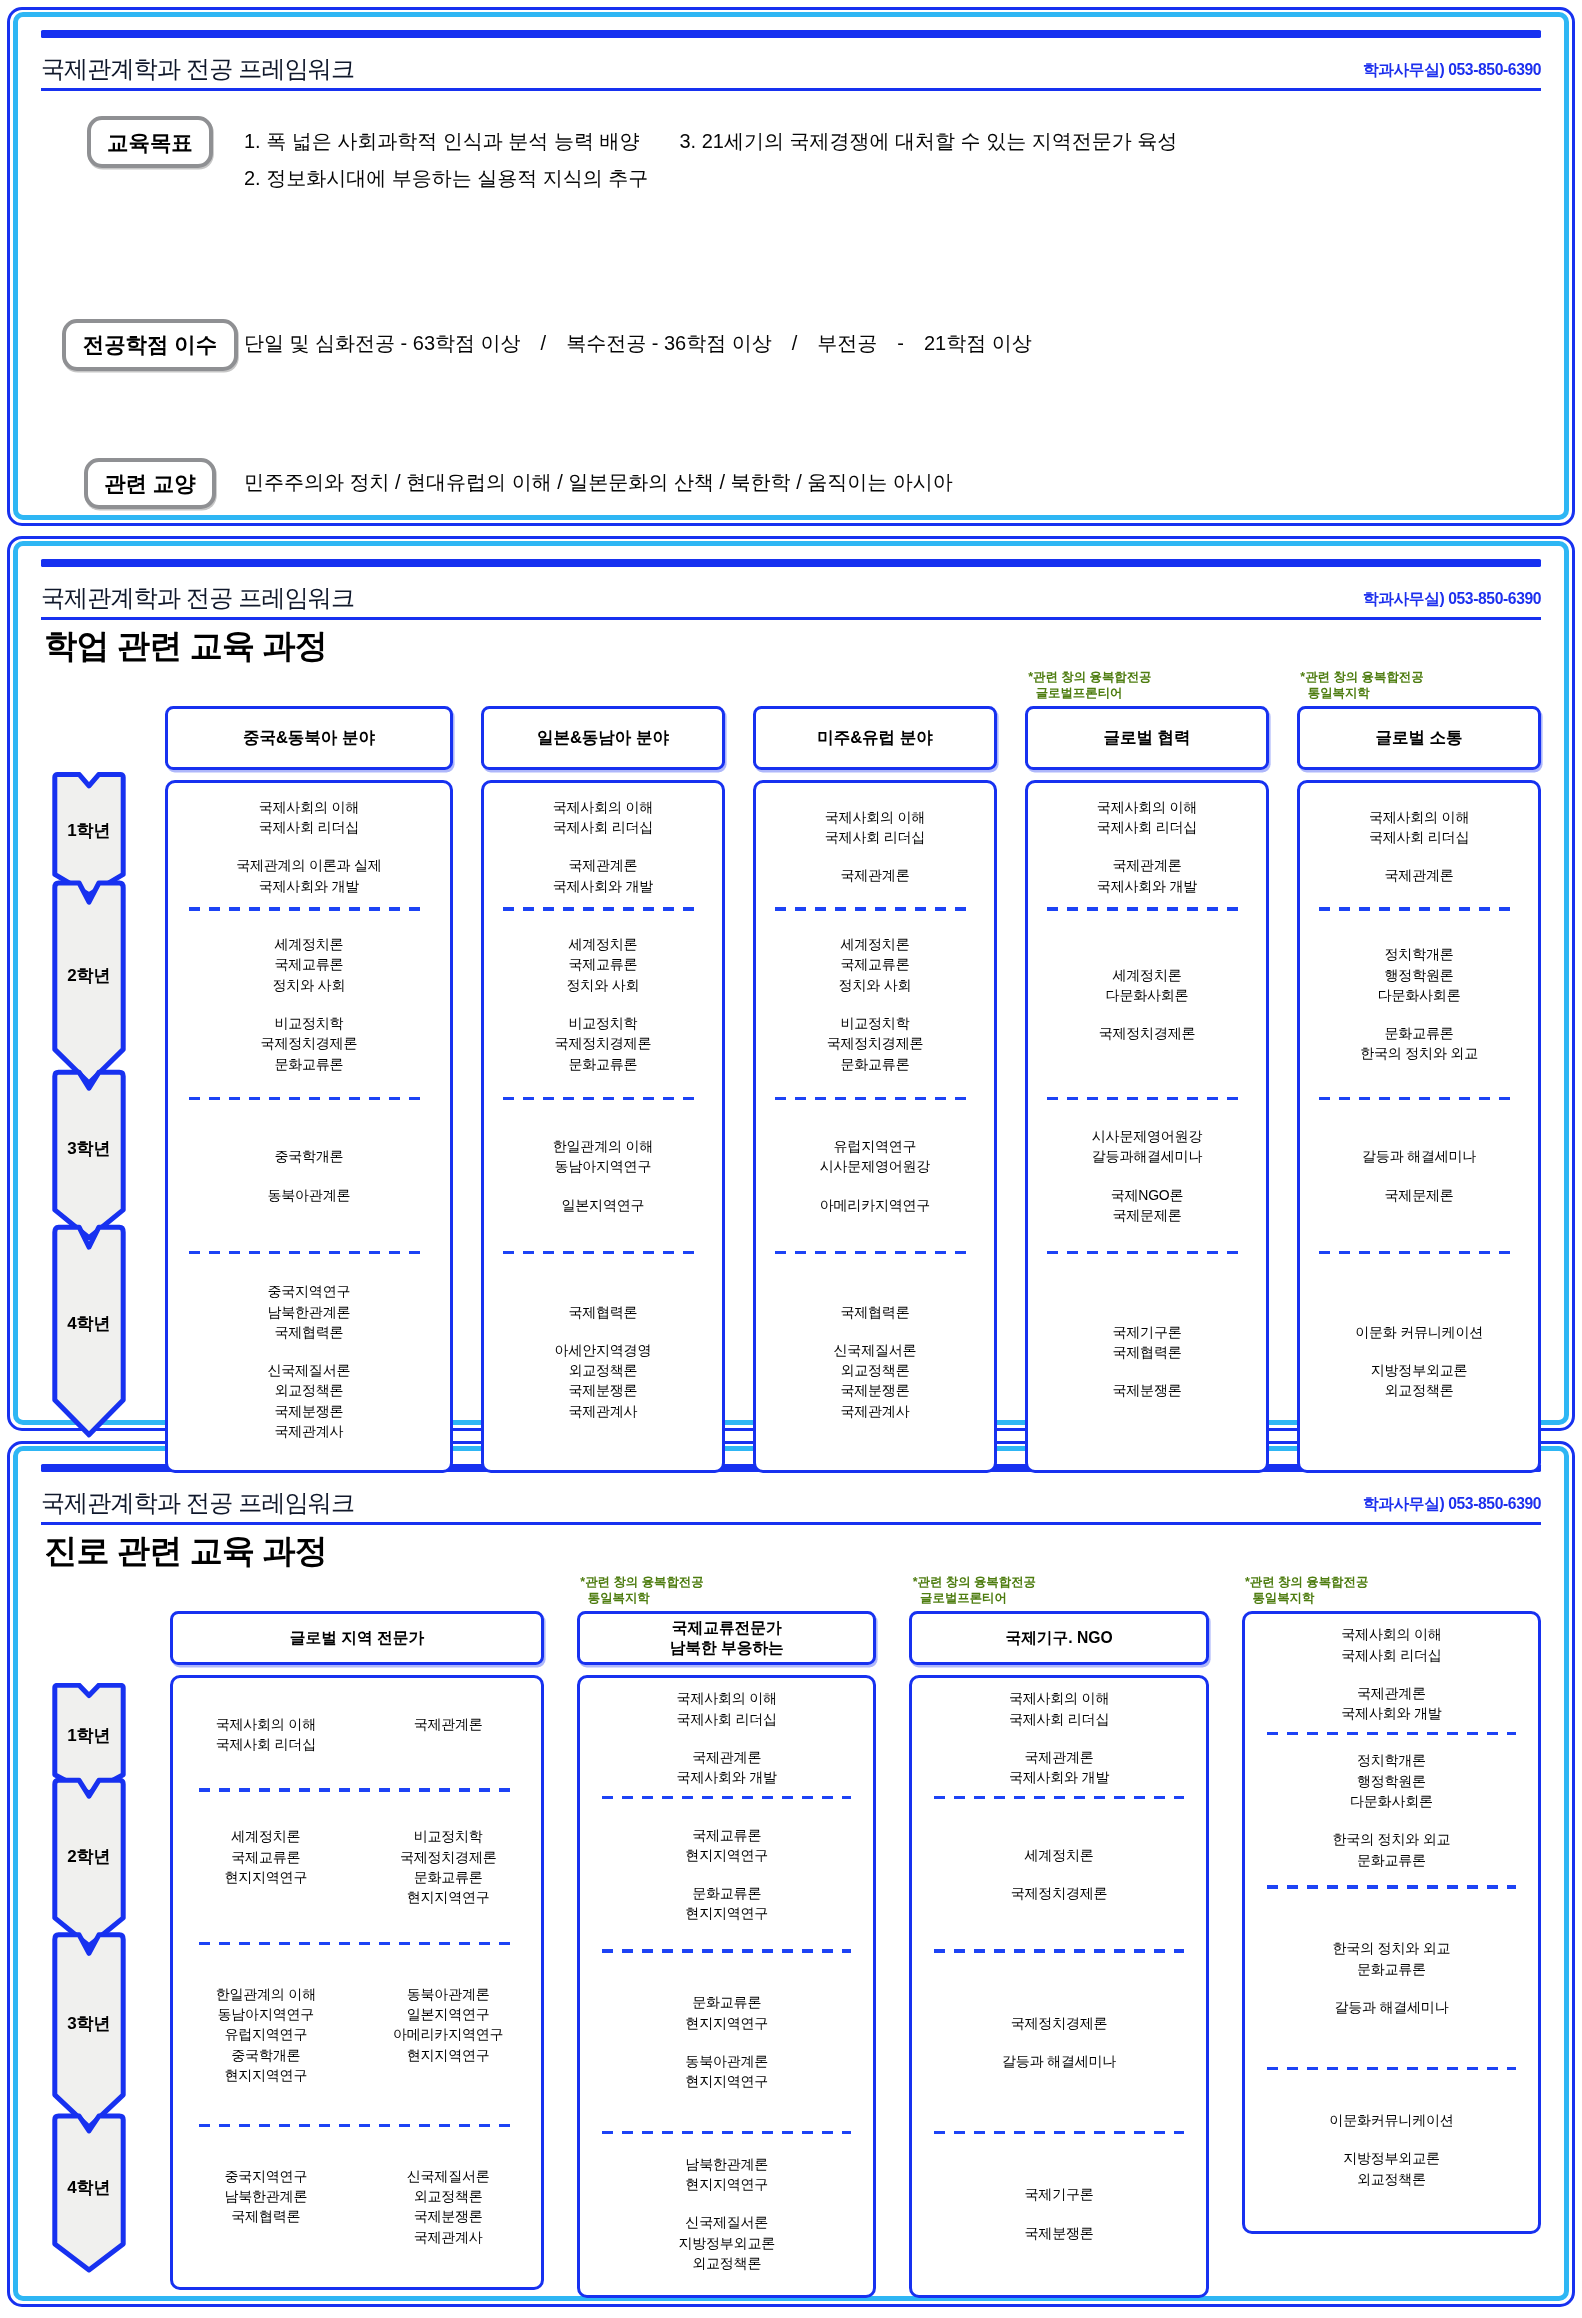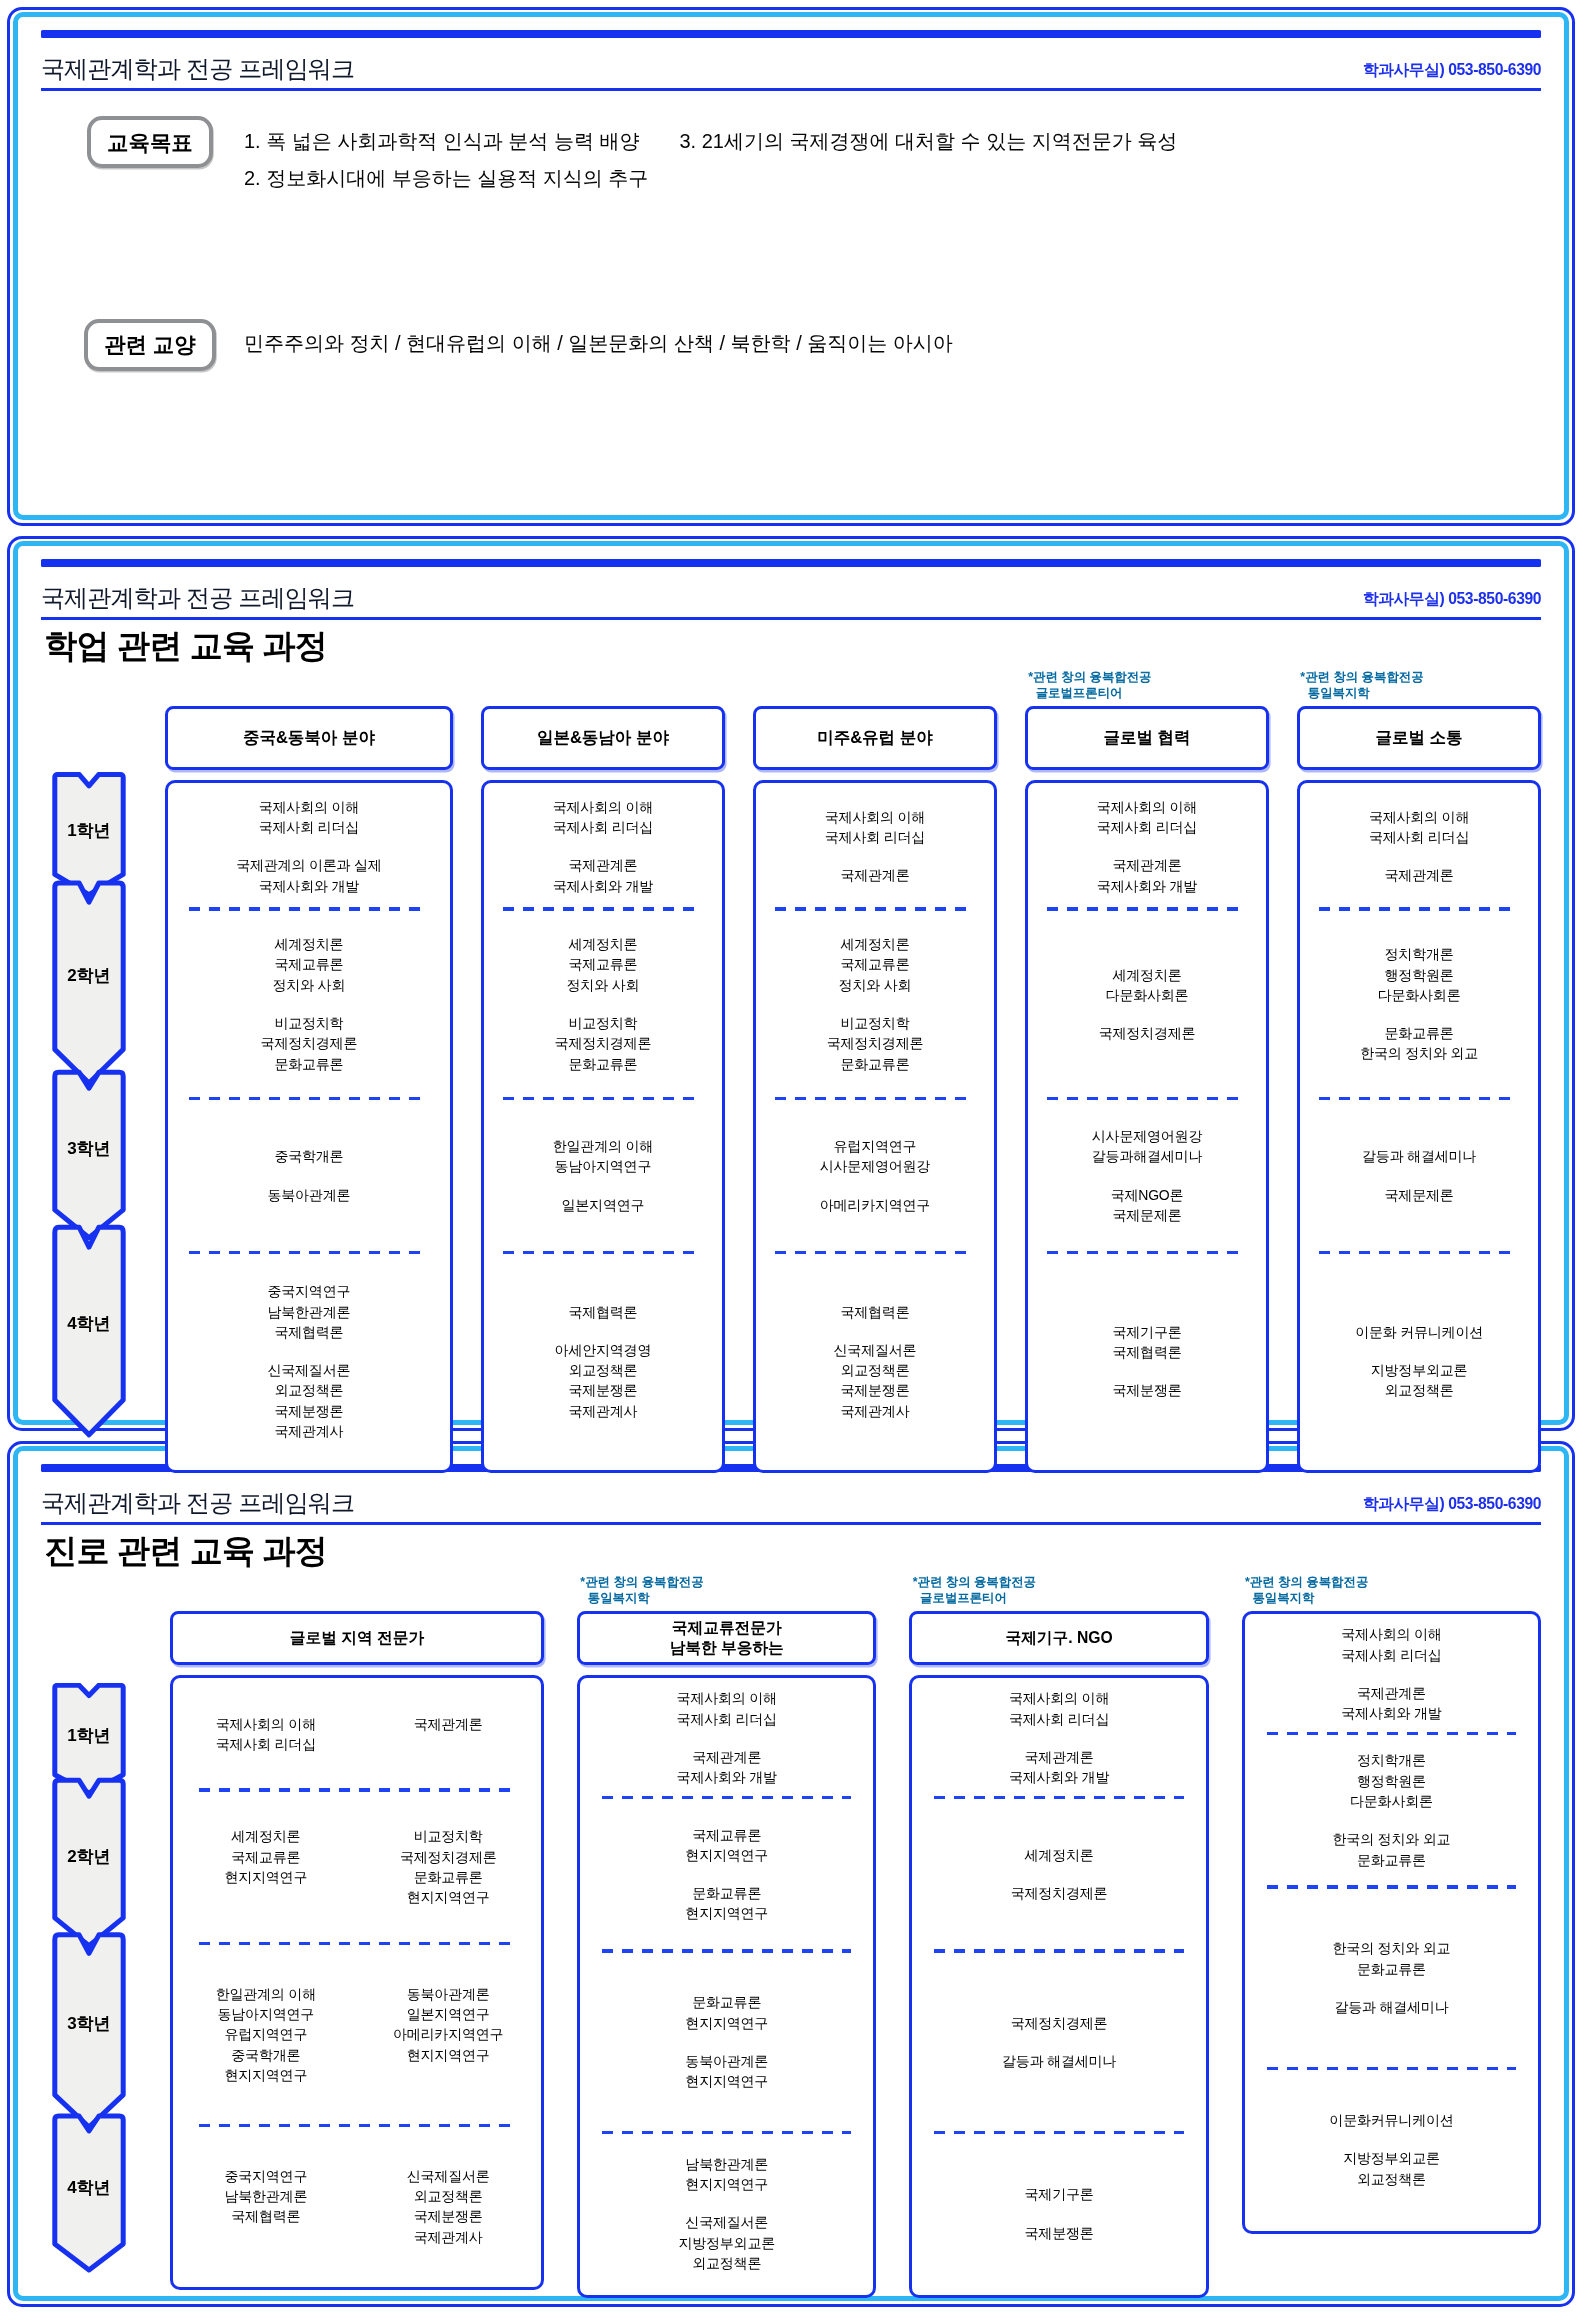--- a/index.html
+++ b/index.html
@@ -61,21 +61,21 @@
   .year-arrow{position:relative;width:76px;margin:0 auto;}
   .year-arrow svg{position:absolute;inset:0;width:100%;height:100%;display:block;}
   .year-label{
     position:absolute;left:50%;top:46%;transform:translate(-50%,-50%);
     font-size:17px;font-weight:600;color:#000;white-space:nowrap;
   }
 
   .col-cell{display:flex;flex-direction:column;}
   .col-note{
     height:40px;display:flex;flex-direction:column;justify-content:flex-end;
-    padding:0 0 5px 3.3px;color:#0369a1;font-size:12.4px;font-weight:700;line-height:1.3;
+    padding:0 0 5px 3.3px;color:#4d7c0f;font-size:12.4px;font-weight:700;line-height:1.3;
   }
   .col-note-line:nth-child(2){padding-left:7.4px;}
   .col-header{
     border:3.3px solid #1731f0;border-radius:8.2px;background:#fff;
     display:flex;flex-direction:column;justify-content:center;align-items:center;
     font-weight:800;color:#000;text-align:center;margin-bottom:10px;
     box-shadow:1.6px 2.5px 0 rgba(23,49,240,0.35);
   }
   #academic-grid .col-header{height:64px;font-size:16.5px;}
   #career-grid .col-header{height:54px;font-size:15.7px;line-height:1.3;}
@@ -109,20 +109,28 @@
       <div class="info-row" id="row-goals">
         <div class="badge-col">
           <div class="badge">교육목표</div>
         </div>
         <div class="info-text">
           <div class="info-line">1. 폭 넓은 사회과학적 인식과 분석 능력 배양　　3. 21세기의 국제경쟁에 대처할 수 있는 지역전문가 육성</div>
           <div class="info-line">2. 정보화시대에 부응하는 실용적 지식의 추구</div>
         </div>
       </div>
 
+      <div class="info-row" id="row-credits">
+        <div class="badge-col">
+          <div class="badge">전공학점 이수</div>
+        </div>
+        <div class="info-text">
+          <div class="info-line">단일 및 심화전공 - 63학점 이상　/　복수전공 - 36학점 이상　/　부전공　-　21학점 이상</div>
+        </div>
+      </div>
 
       <div class="info-row" id="row-liberal">
         <div class="badge-col">
           <div class="badge">관련 교양</div>
         </div>
         <div class="info-text">
           <div class="info-line">민주주의와 정치 / 현대유럽의 이해 / 일본문화의 산책 / 북한학 / 움직이는 아시아</div>
         </div>
       </div>
     </div>

